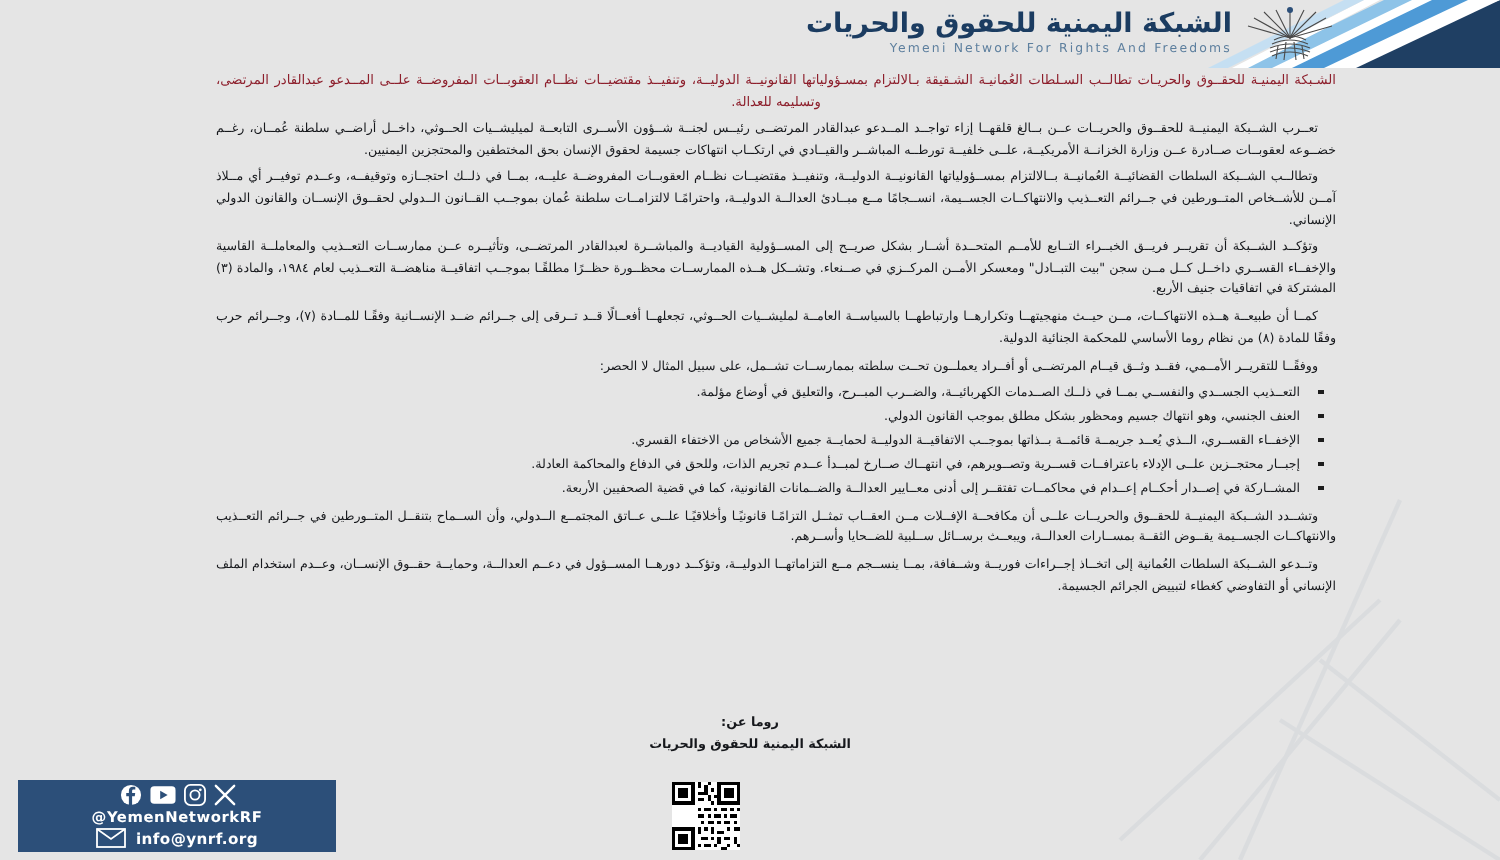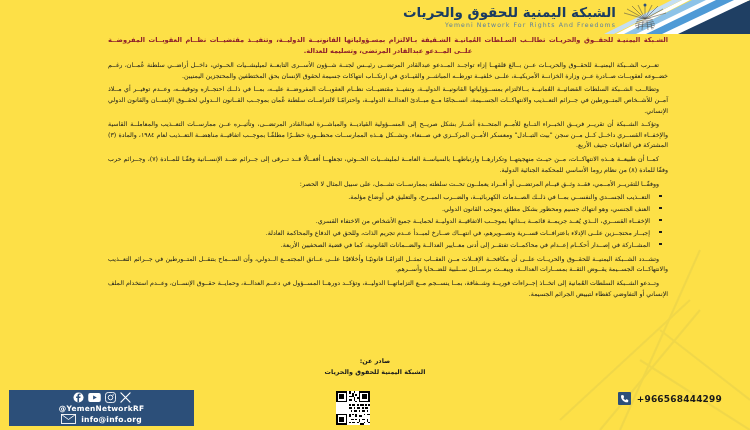--- a/index.html
+++ b/index.html
@@ -2,21 +2,21 @@
 <html lang="ar" dir="rtl"><head>
 <meta charset="utf-8">
 <style>
   html,body{margin:0;padding:0;}
   body{
     width:750px;height:430px;overflow:hidden;
     background:#ffffff;
     font-family:"DejaVu Sans","Liberation Sans",sans-serif;
     position:relative;
   }
-  .page{position:absolute;inset:0;background:#fde047;}
+  .page{position:absolute;inset:0;background:#e5e5e5;}
 
   
   .watermark{
     position:absolute;left:0;top:0;width:750px;height:430px;
     pointer-events:none;opacity:.055;z-index:0;
   }
 
   
   .header{position:absolute;left:0;top:0;width:750px;height:34px;z-index:3;}
   .logo-wrap{
@@ -30,21 +30,21 @@
   }
   .logo-en{
     font-size:6.2px;color:#5d7f9e;letter-spacing:1.1px;white-space:nowrap;
     margin-top:2px;direction:ltr;text-align:right;
   }
   .corner-art{position:absolute;right:0;top:0;width:150px;height:34px;}
 
   
   .headline{
     position:absolute;right:82px;top:35px;width:560px;
-    font-size:6.6px;font-weight:bold;color:#8d1f2c;
+    font-size:6.6px;font-weight:normal;color:#8d1f2c;
     line-height:1.62;text-align:justify;text-align-last:center;
     letter-spacing:.1px;z-index:3;
   }
 
   
   .body-area{
     position:absolute;right:82px;top:60px;width:560px;
     z-index:3;color:#16181c;
   }
   .para{
@@ -62,21 +62,21 @@
   }
 
   
   .signature{
     position:absolute;left:0;right:0;top:356px;text-align:center;
     font-size:6.4px;line-height:1.72;color:#16181c;font-weight:bold;z-index:3;
   }
 
   
   .footer-box{
-    position:absolute;left:9px;top:390px;width:185px;height:36px;
+    position:absolute;left:9px;top:390px;width:159px;height:36px;
     background:#2c4f79;z-index:4;
     display:flex;flex-direction:column;align-items:center;justify-content:center;
     gap:1px;
   }
   .social-row{display:flex;align-items:center;gap:4px;direction:ltr;}
   .handle{
     color:#ffffff;font-size:7.4px;font-weight:bold;letter-spacing:.3px;direction:ltr;
   }
   .mail-row{display:flex;align-items:center;gap:5px;direction:ltr;}
   .mail-txt{color:#ffffff;font-size:7.6px;font-weight:bold;letter-spacing:.2px;}
@@ -162,21 +162,21 @@
       <li>الإخفــاء القســري، الــذي يُعــد جريمــة قائمــة بــذاتها بموجــب الاتفاقيــة الدوليــة لحمايــة جميع الأشخاص من الاختفاء القسري.</li>
       <li>إجبــار محتجــزين علــى الإدلاء باعترافــات قســرية وتصــويرهم، في انتهــاك صــارخ لمبــدأ عــدم تجريم الذات، وللحق في الدفاع والمحاكمة العادلة.</li>
       <li>المشــاركة في إصــدار أحكــام إعــدام في محاكمــات تفتقــر إلى أدنى معــايير العدالــة والضــمانات القانونية، كما في قضية الصحفيين الأربعة.</li>
     </ul>
 
     <p class="para" style="margin-top:3.4px">وتشــدد الشــبكة اليمنيــة للحقــوق والحريــات علــى أن مكافحــة الإفــلات مــن العقــاب تمثــل التزامًـا قانونيًـا وأخلاقيًـا علــى عــاتق المجتمــع الــدولي، وأن الســماح بتنقــل المتــورطين في جــرائم التعــذيب والانتهاكــات الجســيمة يقــوض الثقــة بمســارات العدالــة، ويبعــث برســائل ســلبية للضــحايا وأســرهم.</p>
     <p class="para">وتــدعو الشــبكة السلطات العُمانية إلى اتخــاذ إجــراءات فوريــة وشــفافة، بمــا ينســجم مــع التزاماتهــا الدوليــة، وتؤكــد دورهــا المســؤول في دعــم العدالــة، وحمايــة حقــوق الإنســان، وعــدم استخدام الملف الإنساني أو التفاوضي كغطاء لتبييض الجرائم الجسيمة.</p>
   </div>
 
   <div class="signature">
-    <div>صادر عن:</div>
+    <div>روما عن:</div>
     <div>الشبكة اليمنية للحقوق والحريات</div>
   </div>
 
   <div class="footer-box">
     <div class="social-row">
       <svg width="11" height="11" viewBox="0 0 24 24">
         <circle cx="12" cy="12" r="11" fill="#ffffff"></circle>
         <path d="M13.2 23V13.3h2.9l.5-3.4h-3.4V7.8c0-1 .3-1.7 1.7-1.7h1.8V3.1c-.3 0-1.4-.1-2.6-.1-2.6 0-4.4 1.6-4.4 4.5v2.4H6.8v3.4h2.9V23z" fill="#2c4f79"></path>
       </svg>
       <svg width="13" height="11" viewBox="0 0 28 20">
@@ -191,21 +191,21 @@
       <svg width="11" height="11" viewBox="0 0 24 24">
         <path d="M2 2 L22 22 M22 2 L2 22" stroke="#ffffff" stroke-width="2.6" stroke-linecap="round"></path>
       </svg>
     </div>
     <div class="handle">@YemenNetworkRF</div>
     <div class="mail-row">
       <svg width="15" height="10" viewBox="0 0 30 20">
         <rect x="1" y="1" width="28" height="18" fill="none" stroke="#ffffff" stroke-width="1.8"></rect>
         <path d="M1 1 L15 11 L29 1" fill="none" stroke="#ffffff" stroke-width="1.8"></path>
       </svg>
-      <span class="mail-txt">info@info.org</span>
+      <span class="mail-txt">info@ynrf.org</span>
     </div>
   </div>
 
   <svg class="qr" viewBox="0 0 21 21" shape-rendering="crispEdges">
     <rect width="21" height="21" fill="#ffffff"></rect>
     <g fill="#000000">
       <rect x="0" y="0" width="7" height="1"></rect>
         <rect x="0" y="6" width="7" height="1"></rect>
       <rect x="0" y="0" width="1" height="7"></rect>
         <rect x="6" y="0" width="1" height="7"></rect>
@@ -260,22 +260,15 @@
       <rect x="17" y="19" width="1" height="1"></rect>
         <rect x="20" y="19" width="1" height="1"></rect>
       <rect x="8" y="3" width="1" height="1"></rect>
         <rect x="12" y="2" width="1" height="1"></rect>
       <rect x="13" y="4" width="1" height="1"></rect>
         <rect x="12" y="6" width="1" height="1"></rect>
     </g>
   </svg>
 
   <div class="contacts">
-    <div class="contact-row">
-      <svg class="cbadge" viewBox="0 0 24 24">
-        <rect width="24" height="24" rx="2" fill="#2c4f79"></rect>
-        <path d="M7.5 5.5c-.9 0-1.8.7-1.9 1.8-.3 3 1.2 6.1 3.3 8.2s5.2 3.6 8.2 3.3c1.1-.1 1.8-1 1.8-1.9v-1.6c0-.5-.3-.9-.8-1l-2.6-.7c-.4-.1-.9.1-1.1.5l-.6 1.1c-1.8-.9-3.3-2.4-4.2-4.2l1.1-.6c.4-.2.6-.7.5-1.1l-.7-2.6c-.1-.5-.5-.8-1-.8z" fill="#ffffff"></path>
-      </svg>
-      <span class="contact-num">+966568444299</span>
-    </div>
   </div>
 
 </div>
 
 </body></html>

